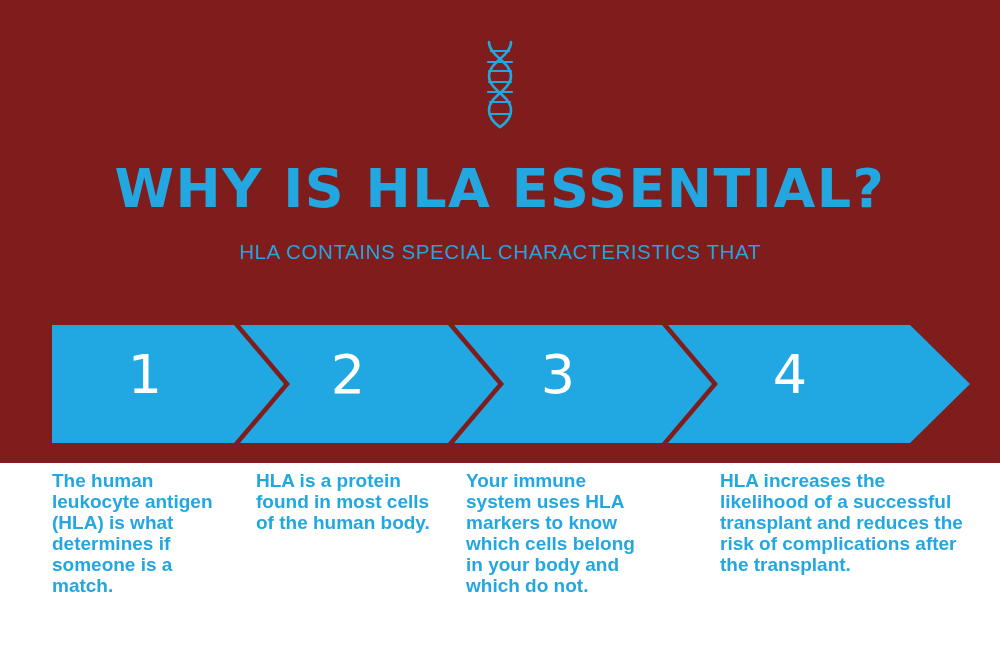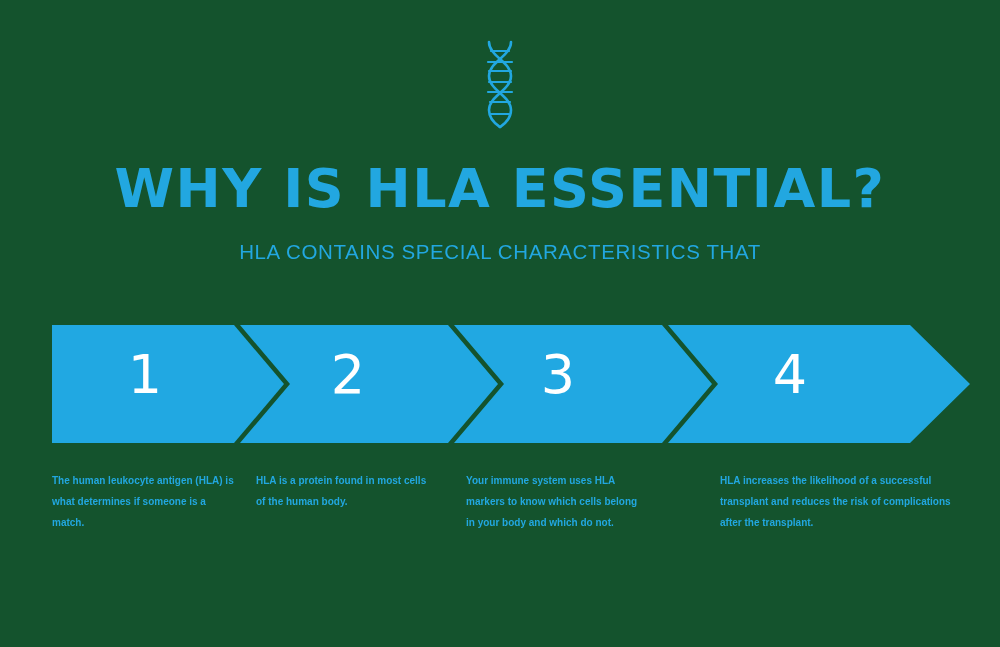--- a/index.html
+++ b/index.html
@@ -9,22 +9,22 @@
   body {
     width: 1000px;
     height: 647px;
     background: #ffffff;
     font-family: "Liberation Sans", sans-serif;
     overflow: hidden;
   }
   .page {
     position: relative;
     width: 1000px;
-    height: 647px;
-    background: #14532d;
+    height: 463px;
+    background: #7f1d1d;
   }
 
   
   .dna-wrap {
     position: absolute;
     top: 38px;
     left: 0;
     width: 1000px;
     text-align: center;
   }
@@ -84,21 +84,21 @@
   .n1 { left: 85px; }
   .n2 { left: 288px; }
   .n3 { left: 498px; }
   .n4 { left: 730px; }
 
   
   .caption {
     position: absolute;
     top: 470px;
     color: #22a7e0;
-    font-size: 10px;
+    font-size: 19px;
     line-height: 21px;
     font-weight: bold;
     font-family: "Liberation Sans", sans-serif;
   }
   .c1 { left: 52px;  width: 185px; }
   .c2 { left: 256px; width: 180px; }
   .c3 { left: 466px; width: 175px; }
   .c4 { left: 720px; width: 255px; }
 </style>
 </head>

